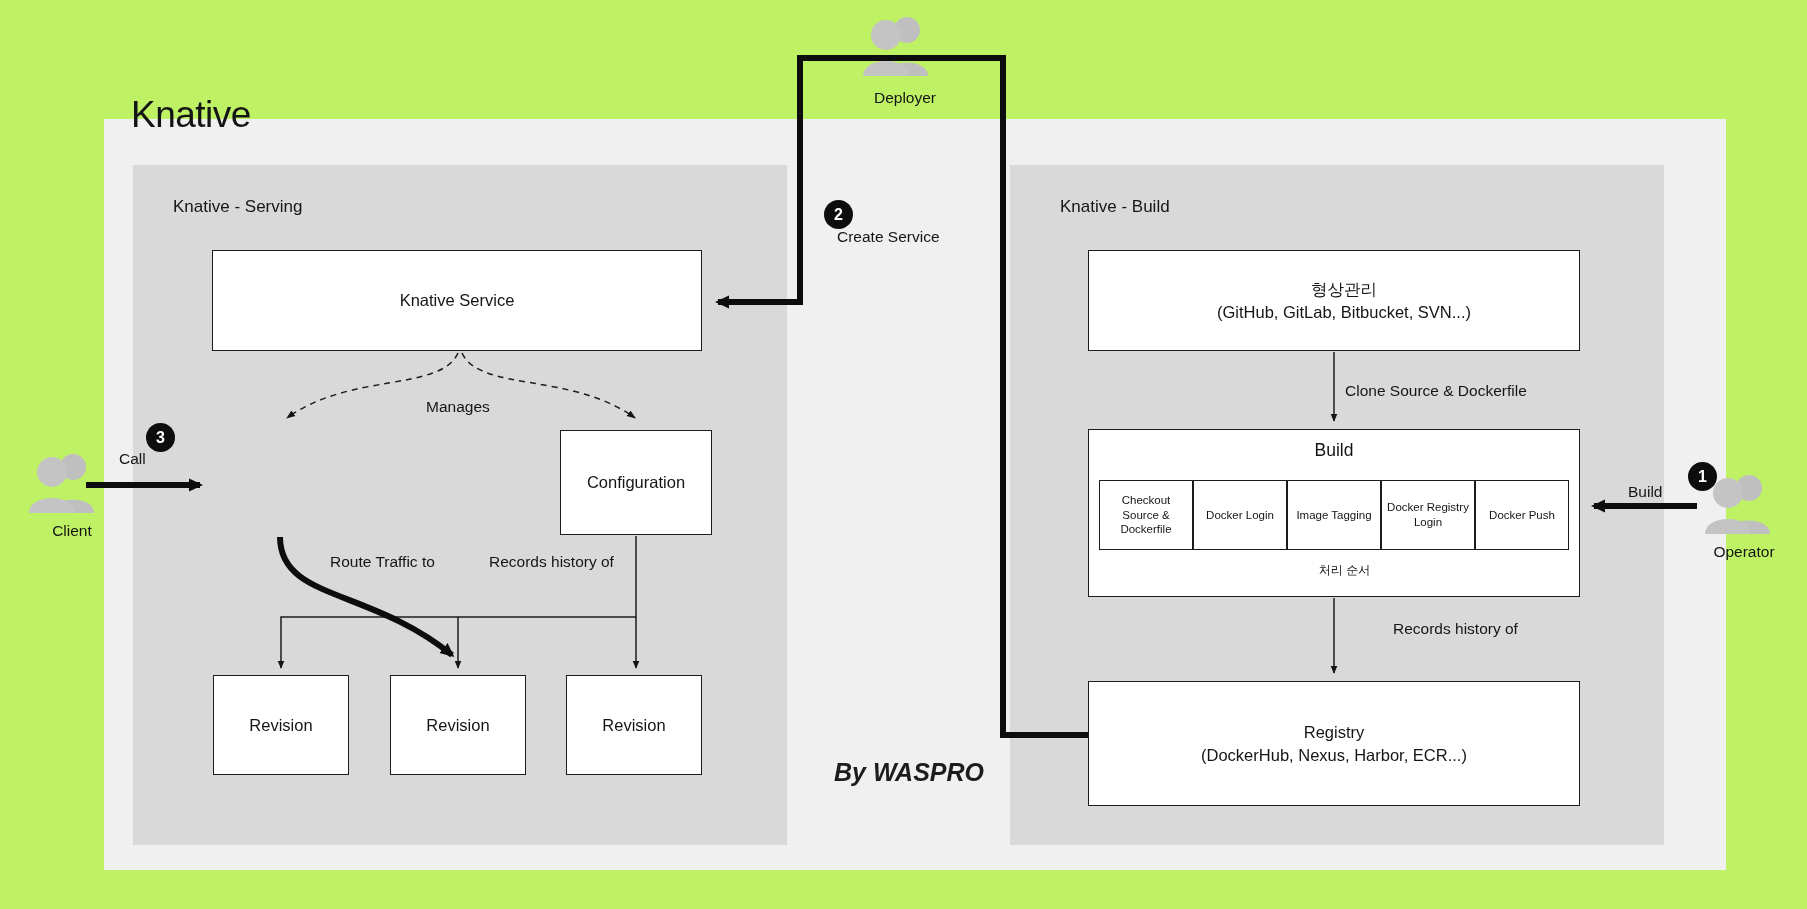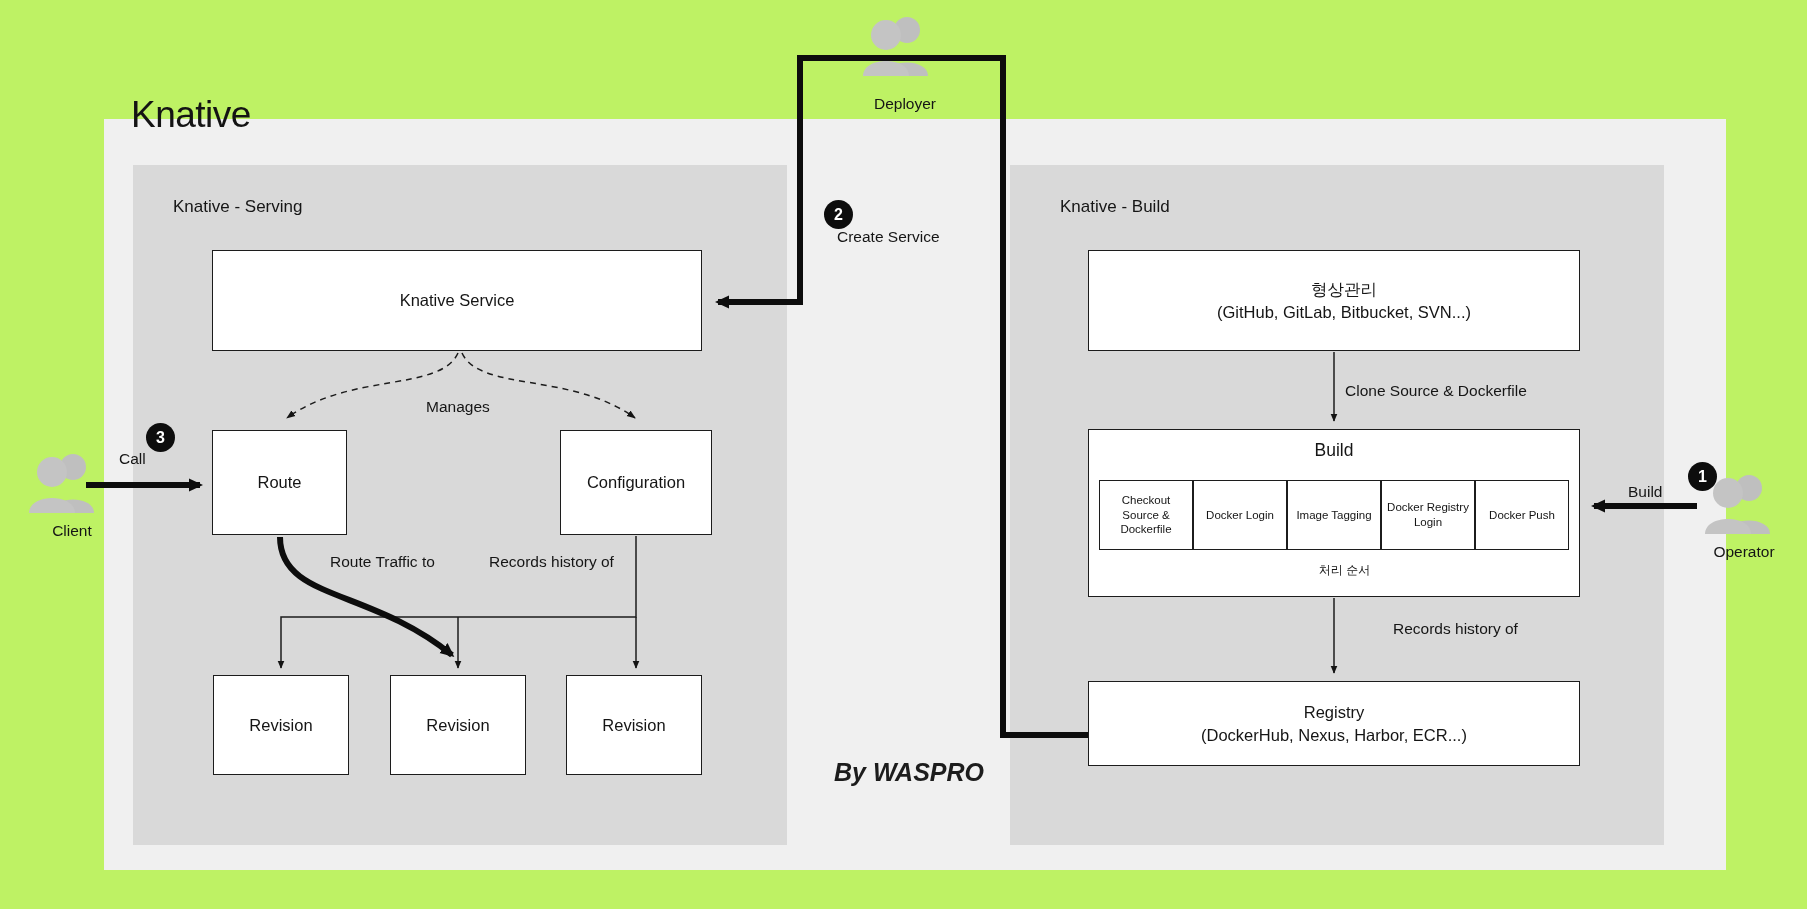--- a/index.html
+++ b/index.html
@@ -69,21 +69,21 @@
   .node .stack { display: block; }
 
   #knative-service { left: 212px; top: 250px; width: 490px; height: 101px; }
   #route           { left: 212px; top: 430px; width: 135px; height: 105px; }
   #configuration   { left: 560px; top: 430px; width: 152px; height: 105px; }
   #revision-1      { left: 213px; top: 675px; width: 136px; height: 100px; }
   #revision-2      { left: 390px; top: 675px; width: 136px; height: 100px; }
   #revision-3      { left: 566px; top: 675px; width: 136px; height: 100px; }
 
   #scm-box      { left: 1088px; top: 250px; width: 492px; height: 101px; font-size: 16.5px; padding-left: 20px; }
-  #registry-box { left: 1088px; top: 681px; width: 492px; height: 85px; font-size: 16.5px; }
+  #registry-box { left: 1088px; top: 681px; width: 492px; height: 125px; font-size: 16.5px; }
   #build-box {
     left: 1088px; top: 429px; width: 492px; height: 168px;
     display: block; padding: 0;
   }
   #build-box-title {
     position: absolute; left: 0; right: 0; top: 9px;
     text-align: center; font-size: 17.5px; color: #151515;
   }
   #build-steps {
     position: absolute;
@@ -134,21 +134,21 @@
   
   .actor { position: absolute; }
   .actor-caption {
     position: absolute;
     font-size: 15.5px;
     color: #151515;
     white-space: nowrap;
     text-align: center;
   }
   #deployer-actor  { left: 858px; top: 14px; }
-  #deployer-label  { left: 855px; top: 95px; width: 100px; }
+  #deployer-label  { left: 855px; top: 89px; width: 100px; }
   #client-actor    { left: 24px; top: 451px; }
   #client-label    { left: 22px; top: 522px; width: 100px; }
   #operator-actor  { left: 1700px; top: 472px; }
   #operator-label  { left: 1694px; top: 543px; width: 100px; }
 
   
   .badge {
     position: absolute;
     width: 29px; height: 29px;
     border-radius: 50%;
@@ -230,23 +230,20 @@
     <path d="M 1097,552 L 1567,552" fill="none" stroke="#1c1c1c" stroke-width="1.4" stroke-dasharray="6 5" marker-end="url(#ah-dash)"></path>
   </svg>
 
   <div id="knative-title">Knative</div>
   <div class="sub-panel-title" id="serving-title">Knative - Serving</div>
   <div class="sub-panel-title" id="build-title">Knative - Build</div>
 
   <div class="node" id="knative-service">
     <span class="stack">Knative Service</span>
   </div>
-  <div class="node" id="route">
-    <span class="stack">Route</span>
-  </div>
   <div class="node" id="configuration">
     <span class="stack">Configuration</span>
   </div>
   <div class="node" id="revision-1">
     <span class="stack">Revision</span>
   </div>
   <div class="node" id="revision-2">
     <span class="stack">Revision</span>
   </div>
   <div class="node" id="revision-3">

